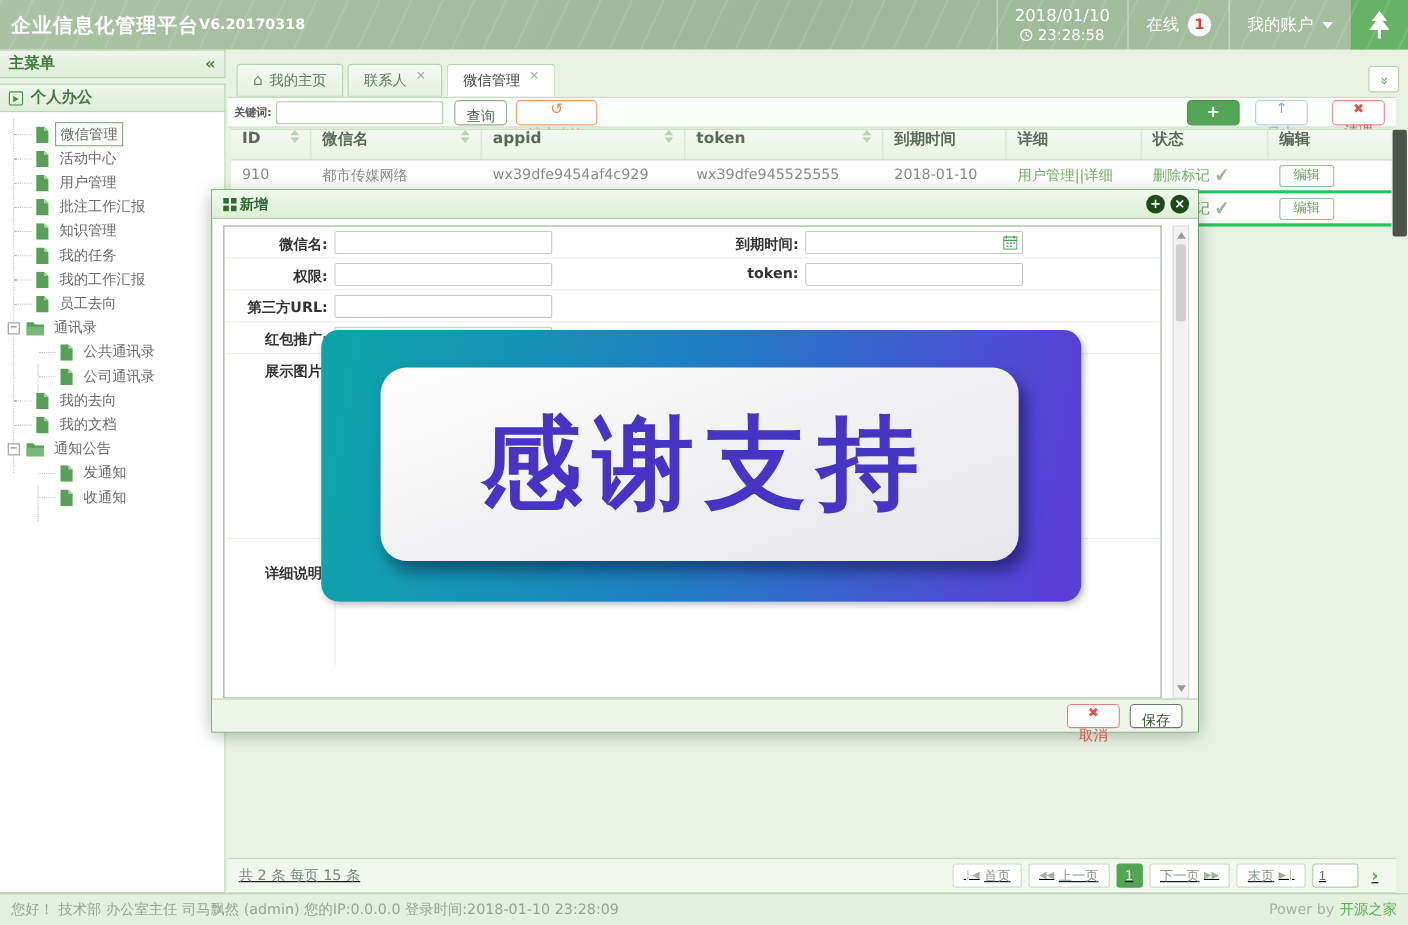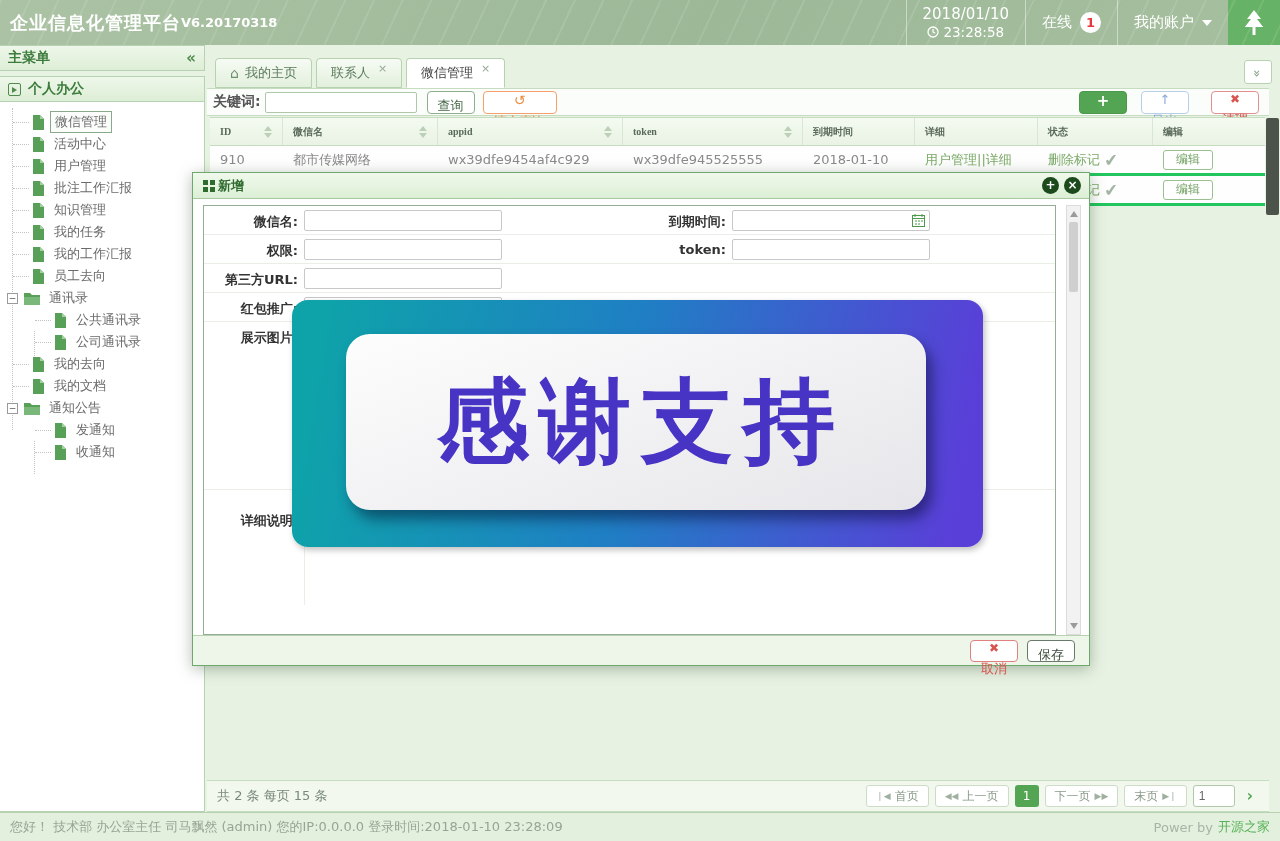--- a/index.html
+++ b/index.html
@@ -63,56 +63,56 @@
     background:linear-gradient(#f6fbf4,#e3f0dd); border:1px solid #b7d2b0; border-radius:4px 4px 0 0; cursor:pointer; }
   .tab.active { background:#fff; border-bottom-color:#fff; color:#444; }
   .home-glyph { font-size:14px; color:#6e8f6e; }
   .tclose { font-size:11px; color:#96a896; margin-left:2px; align-self:flex-start; padding-top:3px; cursor:pointer; }
   .panel-collapse { position:absolute; right:8px; top:15px; width:28px; height:24px; background:#fff; border:1px solid #b7d2b0;
     border-radius:3px; display:flex; align-items:center; justify-content:center; cursor:pointer; }
   .panel-collapse span { display:inline-block; transform:rotate(90deg); color:#7a9a7a; font-size:13px; letter-spacing:-2px; }
 
   .toolbar { position:absolute; left:2px; top:43px; width:1062px; height:28px; background:#fbfdfa;
     border-top:1px solid #c6dcc0; border-bottom:1px solid #c6dcc0; display:flex; align-items:center; padding:0 6px; }
-  .kw-label { font-size:14px; color:#555; font-weight:bold; margin-right:4px; }
+  .kw-label { font-size:10px; color:#555; font-weight:bold; margin-right:4px; }
   .kw-input { width:152px; height:21px; border:1px solid #b0c8aa; border-radius:2px; padding:0 4px; font-size:12px; background:#fff; }
   .btn { display:inline-flex; align-items:center; gap:5px; height:23px; padding:0 10px; border-radius:4px;
     background:#fff; font-size:13px; cursor:pointer; white-space:nowrap;flex-direction:column; }
   .btn-search { border:1px solid #8fae8f; color:#4a6a4a; margin-left:10px; }
   .btn-clear { border:1px solid #f5a06a; color:#ef8b3f; margin-left:8px; }
   .btn-add { border:1px solid #4c984c; background:#53a553; color:#fff; margin-left:auto; font-weight:bold; }
   .btn-export { border:1px solid #b9cfe8; color:#88a8d8; margin-left:14px; }
   .btn-clean { border:1px solid #e09090; color:#d9534f; margin-left:22px; margin-right:4px; }
   .ico-plus { font-weight:bold; font-size:15px; }
   .ico-up { font-size:13px; }
   .ico-x { font-size:12px; }
   .ico-undo { font-size:14px; }
 
   .tablewrap { position:absolute; left:5px; top:72px; width:1055px; }
   .thead { display:flex; height:29px; background:linear-gradient(#f4faf0,#e9f3e4); border-top:1px solid #c6dcc0;
     border-bottom:1px solid #c6dcc0; }
-  .th { display:flex; align-items:center; padding:0 10px; font-size:10px; font-weight:bold; color:#5a6a5a;
-    border-right:1px solid #d8e6d3;font-family:Liberation Serif, serif; }
+  .th { display:flex; padding:0 10px; font-size:14px; font-weight:bold; color:#5a6a5a;
+    border-right:1px solid #d8e6d3; }
   .sort { display:inline-flex; flex-direction:column; gap:2px; margin-left:auto; cursor:pointer; }
   .sort i { width:0; height:0; border-left:4px solid transparent; border-right:4px solid transparent; }
   .sort .up { border-bottom:5px solid #bcd0b7; }
   .sort .down { border-top:5px solid #bcd0b7; }
   .trow { display:flex; height:30px; background:#fdfefd; border-bottom:3px solid #22c55e; }
   .td { display:flex; align-items:center; padding:0 10px; font-size:13px; color:#8a8a8a; overflow:hidden; white-space:nowrap; }
   .c-id{width:73px}.c-name{width:155px}.c-appid{width:185px}.c-token{width:180px}
   .c-exp{width:112px}.c-det{width:123px}.c-sta{width:115px}.c-edit{flex:1}
   .link-green { color:#7cab68; cursor:pointer; }
   .check-stamp { color:#a3b5a3; font-size:17px; margin-left:4px; transform:rotate(-6deg); }
   .btn-edit { height:20px; padding:0 12px; border:1px solid #9bc08f; border-radius:3px; background:#fff;
     color:#6fa05f; font-size:12px; cursor:pointer; }
 
   .dark-scroll { position:absolute; left:1061px; top:73px; width:13px; height:97px; background:#4b534b; border-radius:2px; }
 
   .pagebar { position:absolute; left:2px; top:735px; width:1062px; height:32px; background:#f2f8ee;
-    border-top:1px solid #c6dcc0; border-bottom:1px solid #c6dcc0; display:flex; align-items:center; padding:0 10px; }
+    border-top:1px solid #c6dcc0; border-bottom:1px solid #c6dcc0; display:flex; align-items:center; padding:0 10px;text-decoration:underline; }
   .page-summary { font-size:13px; color:#7a8a7a; }
   .pager { margin-left:auto; display:flex; align-items:center; gap:6px; }
   .pbtn { height:22px; padding:0 9px; border:1px solid #ccdcc6; border-radius:3px; background:#fff; color:#8a9a8a;
     font-size:12px; display:flex; align-items:center; gap:4px; cursor:pointer; }
   .pico { font-size:9px; color:#a0b0a0; }
   .pcur { width:24px; height:22px; background:#53a553; color:#fff; border-radius:3px; font-size:12px;
     display:flex; align-items:center; justify-content:center; }
   .pinput { width:42px; height:22px; border:1px solid #b0c8aa; border-radius:3px; padding:0 5px; font-size:12px; color:#666; }
   .pgo { color:#53a553; font-size:15px; font-weight:bold; padding:0 6px; cursor:pointer; }
 

